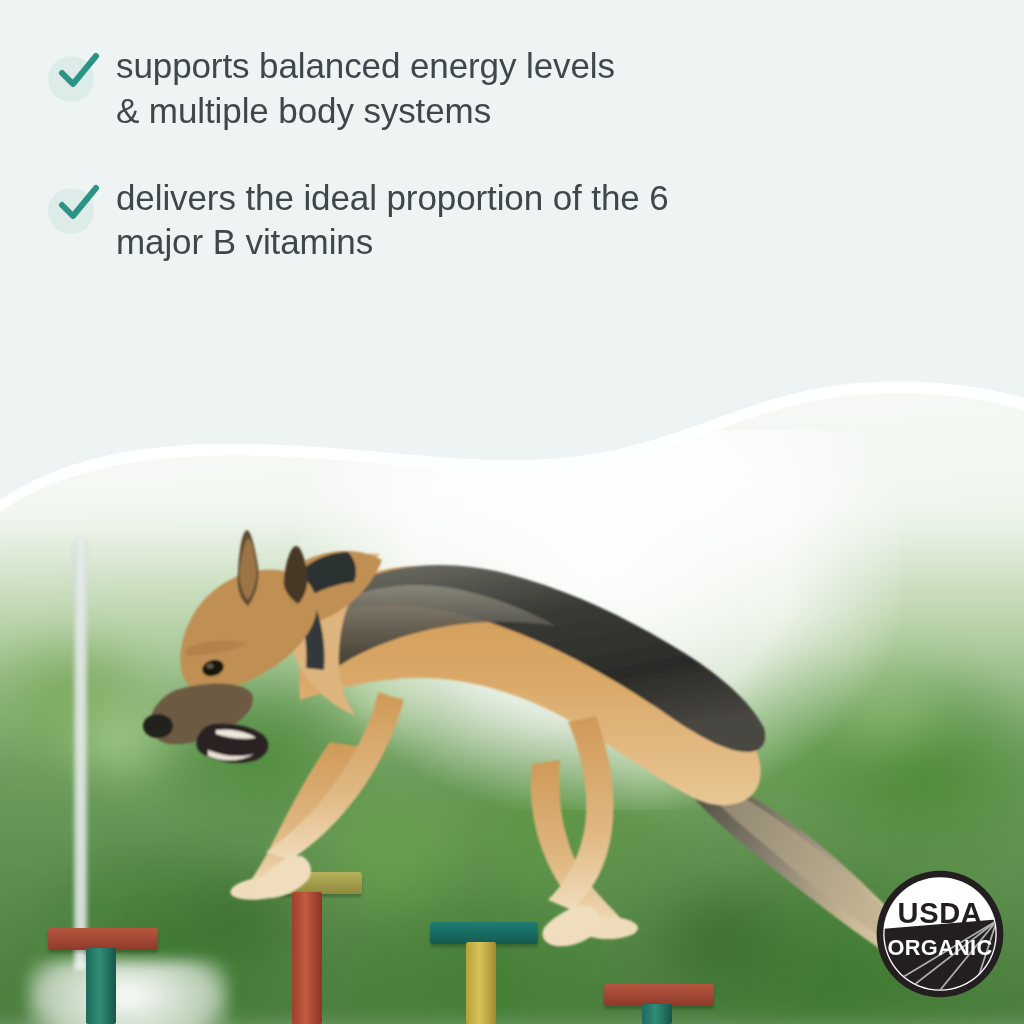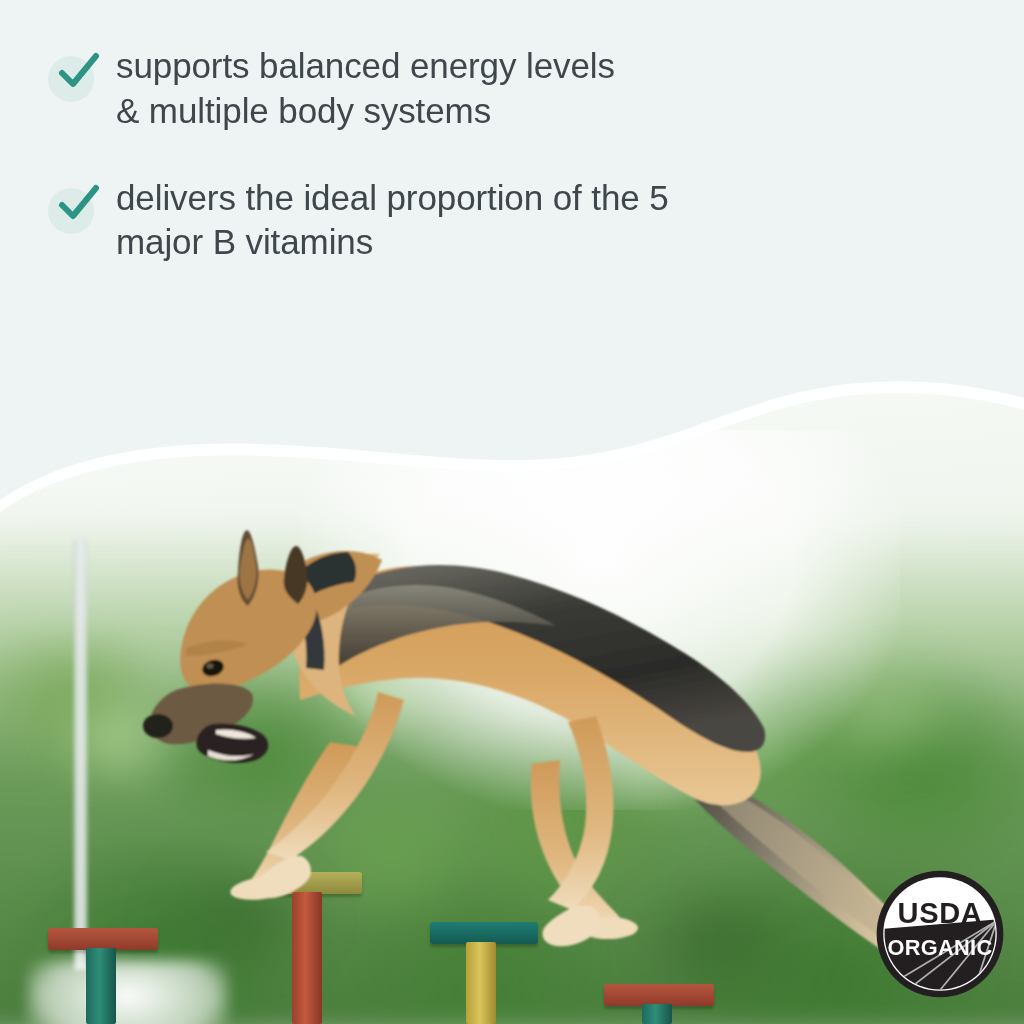--- a/index.html
+++ b/index.html
@@ -402,21 +402,21 @@
 &amp; multiple body systems</span>
     </div>
 
     <div class="benefit-row">
       <span class="check-wrap">
         <span class="check-disc"></span>
         <svg viewBox="0 0 56 56" aria-hidden="true">
           <path d="M12 29 L23 40 L46 12" fill="none" stroke="#2b9484" stroke-width="6" stroke-linecap="round" stroke-linejoin="round"></path>
         </svg>
       </span>
-      <span class="benefit-text">delivers the ideal proportion of the 5
+      <span class="benefit-text">delivers the ideal proportion of the 6
 major B vitamins</span>
     </div>
 
 
   </div>
 
   <svg class="usda" viewBox="0 0 200 200">
     <defs>
       <clipPath id="sealInner">
           <circle cx="100" cy="100" r="84"></circle>

